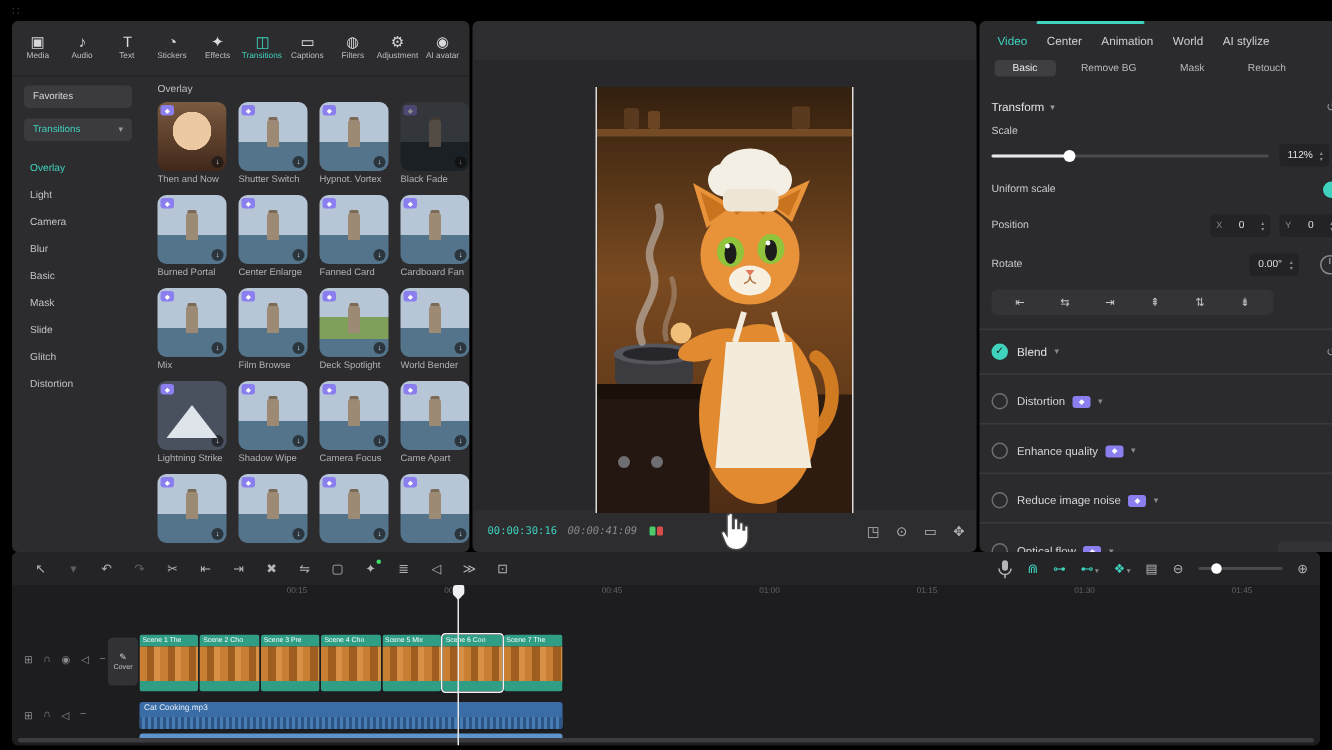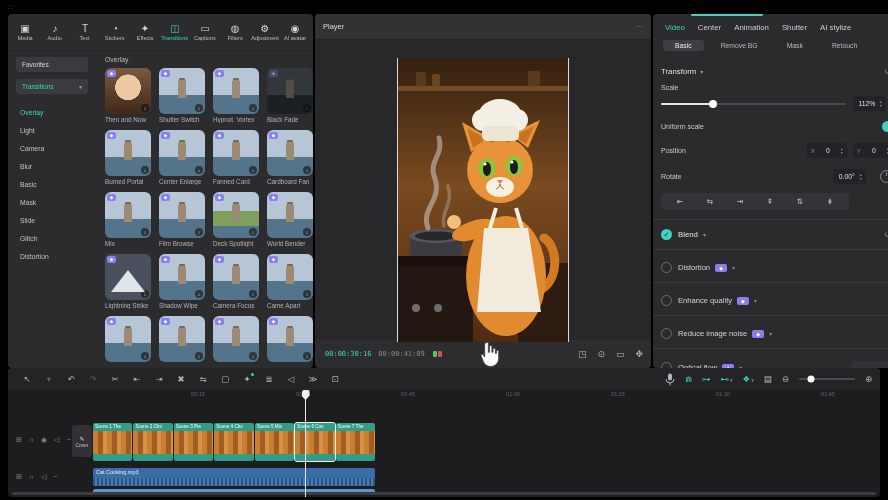--- a/index.html
+++ b/index.html
@@ -57,21 +57,21 @@
   .pl-head{height:25px;display:flex;align-items:center;justify-content:space-between;
      padding:0 8px;background:#323235;border-bottom:1px solid #242427;font-size:7.5px;color:#dcdcdf;}
   .pl-head .opt{color:#7a7a7e;font-size:8px;}
   .viewer{position:absolute;top:26px;left:0;right:0;bottom:28px;background:#28282a;}
   .frame{position:absolute;left:50%;transform:translateX(-50%);top:18px;width:170px;height:284px;
      border-left:1px solid rgba(240,240,240,.9);border-right:1px solid rgba(240,240,240,.9);}
   .frame svg{display:block;width:100%;height:100%;}
   .pl-bar{position:absolute;left:2px;right:0;bottom:0;height:28px;display:flex;align-items:center;padding:0 8px;}
   .tc{font-family:"DejaVu Sans Mono",monospace;font-size:7px;}
   .tc.cur{color:#3fd2bd;}
-  .tc.tot{color:#8a8a8e;margin-left:7px;}
+  .tc.tot{color:#8a8a8e;margin-left:7px;font-style:italic;}
   .flag{display:inline-flex;gap:1px;margin-left:8px;}
   .flag i{width:4px;height:6px;border-radius:1px;display:block;}
   .pl-icons{margin-left:auto;display:flex;gap:11px;color:#b5b5b9;font-size:9px;}
   .pl-icons span{cursor:pointer;}
 
   
   .tab-ind{position:absolute;top:0;left:38px;width:72px;height:2px;background:#3fd2bd;border-radius:1px;}
   .insp-tabs{display:flex;gap:13px;padding:9px 12px 4px 12px;font-size:7.8px;color:#cfcfd3;}
   .insp-tabs .tab{cursor:pointer;}
   .insp-tabs .tab.active{color:#3fd2bd;}
@@ -367,24 +367,20 @@
               <span class="vip">◆</span>
               <span class="dl">↓</span>
             </div>
             <div class="t-lb"></div>
           </div>
         </div>
     </div>
   </div>
 
   <div class="center-panel">
-    <div class="pl-head">
-      <span>Player</span>
-      <span class="opt">⋯</span>
-    </div>
     <div class="viewer">
       <div class="frame">
         <svg viewBox="0 0 170 284" preserveAspectRatio="none">
           <defs>
             <linearGradient id="bgk" x1="0" y1="0" x2="0" y2="1">
               <stop offset="0" stop-color="#33200f"></stop>
               <stop offset="0.45" stop-color="#7a4a20"></stop>
               <stop offset="1" stop-color="#4e2c14"></stop>
             </linearGradient>
           </defs>
@@ -446,21 +442,21 @@
         </span>
     </div>
   </div>
 
   <div class="right-panel">
     <div class="tab-ind"></div>
     <div class="insp-tabs">
         <span class="tab active">Video</span>
         <span class="tab">Center</span>
         <span class="tab">Animation</span>
-        <span class="tab">Shutter</span>
+        <span class="tab">World</span>
         <span class="tab">AI stylize</span>
       </div>
     <div class="insp-subtabs">
         <span class="subtab active">Basic</span>
         <span class="subtab">Remove BG</span>
         <span class="subtab">Mask</span>
         <span class="subtab">Retouch</span>
       </div>
     <div class="insp-body">
 

